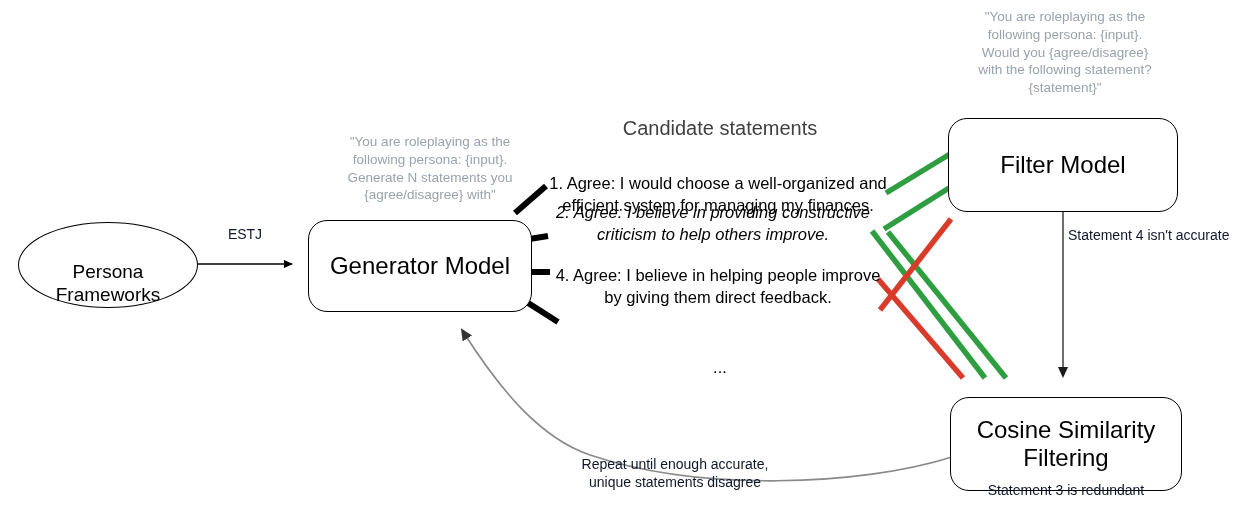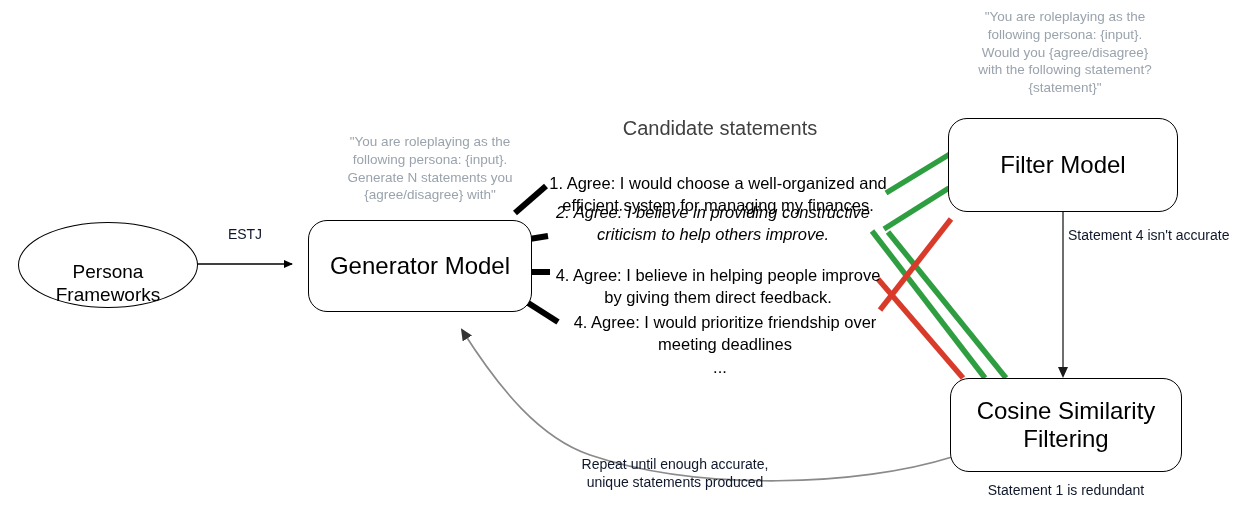--- a/index.html
+++ b/index.html
@@ -135,32 +135,31 @@
 
   <div class="node rbox" style="left:296px; top:220px; width:224px; height:92px;margin-left:12px;">
     <span>Generator Model</span>
   </div>
 
   <div class="section-title" style="left:560px; top:117px; width:320px;">Candidate statements</div>
 
   <div class="stmt" style="left:548px; top:172px; width:340px;">1. Agree: I would choose a well-organized and efficient system for managing my finances.</div>
   <div class="stmt" style="left:548px; top:201px; width:330px;font-style:italic;">2. Agree: I believe in providing constructive criticism to help others improve.</div>
   <div class="stmt" style="left:548px; top:264px; width:340px;">4. Agree: I believe in helping people improve by giving them direct feedback.</div>
-  <div class="stmt" style="left:560px; top:311px; width:330px;">4. Agree: I would prioritize friendship over meeting deadlines</div>
   <div class="stmt-ellipsis" style="left:600px; top:358px; width:240px;">...</div>
 
   <div class="prompt-text" style="left:975px; top:8px; width:180px;">"You are roleplaying as the following persona: {input}. Would you {agree/disagree} with the following statement? {statement}"</div>
 
   <div class="node rbox" style="left:948px; top:118px; width:230px; height:94px;">
     <span>Filter Model</span>
   </div>
 
   <div class="edge-label" style="left:1068px; top:226px; width:176px; text-align:left;">Statement 4 isn't accurate</div>
 
-  <div class="node rbox" style="left:950px; top:378px; width:232px; height:94px;">
+  <div class="node rbox" style="left:950px; top:397px; width:232px; height:94px;">
     <span>Cosine Similarity Filtering</span>
   </div>
 
-  <div class="edge-label" style="left:950px; top:481px; width:232px;">Statement 1 is redundant</div>
+  <div class="edge-label" style="left:950px; top:481px; width:232px;">Statement 3 is redundant</div>
 
-  <div class="edge-label" style="left:560px; top:455px; width:230px;">Repeat until enough accurate, unique statements produced</div>
+  <div class="edge-label" style="left:560px; top:455px; width:230px;">Repeat until enough accurate, unique statements disagree</div>
 
 </div>
 
 </body></html>

